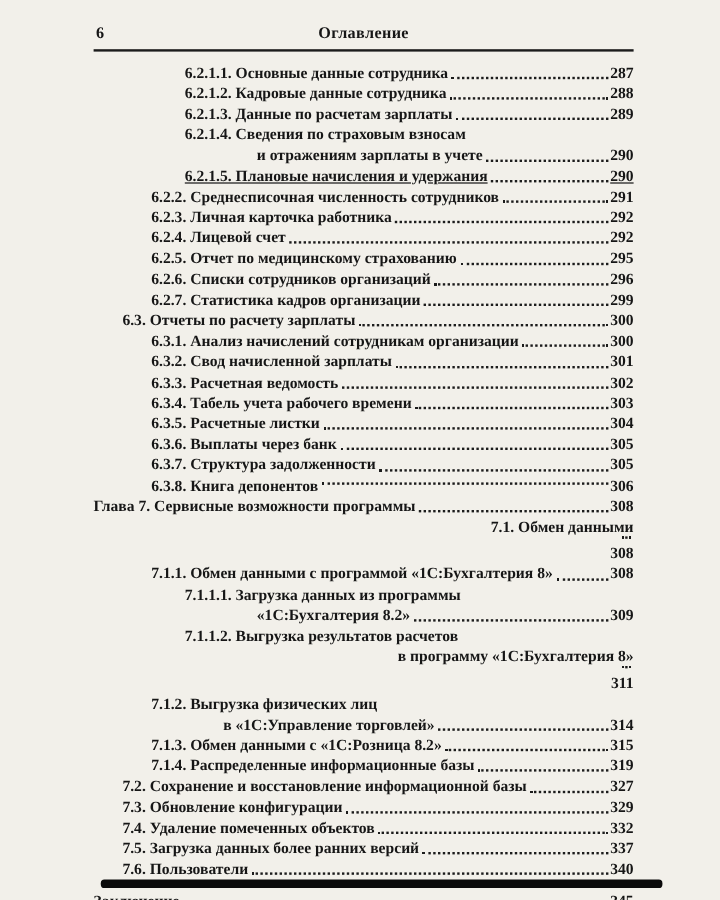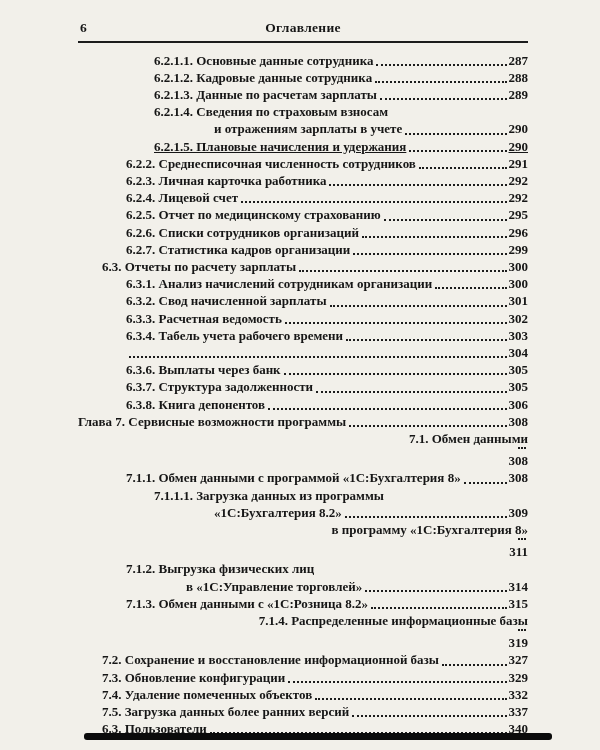--- a/index.html
+++ b/index.html
@@ -142,34 +142,35 @@
         <span class="ttext">6.3.3. Расчетная ведомость</span>
         <span class="dots"></span>
         <span class="tpage">302</span>
       </div>
       <div class="trow" style="padding-left: 48px;">
         <span class="ttext">6.3.4. Табель учета рабочего времени</span>
         <span class="dots"></span>
         <span class="tpage">303</span>
       </div>
       <div class="trow" style="padding-left: 48px;">
+        <span class="ttext">6.3.5. Расчетные листки</span>
         <span class="dots"></span>
         <span class="tpage">304</span>
       </div>
       <div class="trow" style="padding-left: 48px;">
         <span class="ttext">6.3.6. Выплаты через банк</span>
         <span class="dots"></span>
         <span class="tpage">305</span>
       </div>
       <div class="trow" style="padding-left: 48px;">
         <span class="ttext">6.3.7. Структура задолженности</span>
         <span class="dots"></span>
         <span class="tpage">305</span>
       </div>
-      <div class="trow" style="padding-left: 48px;">
+      <div class="trow" style="padding-left: 48px; align-items: center;">
         <span class="ttext">6.3.8. Книга депонентов</span>
         <span class="dots"></span>
         <span class="tpage">306</span>
       </div>
       <div class="trow" style="padding-left: 0px;">
         <span class="ttext">Глава 7. Сервисные возможности программы</span>
         <span class="dots"></span>
         <span class="tpage">308</span>
       </div>
       <div class="trow" style="padding-left: 24px; flex-direction: column;">
@@ -183,39 +184,42 @@
         <span class="tpage">308</span>
       </div>
       <div class="trow" style="padding-left: 76px;">
         <span class="ttext">7.1.1.1. Загрузка данных из программы</span>
       </div>
       <div class="trow" style="padding-left: 136px;">
         <span class="ttext">«1С:Бухгалтерия 8.2»</span>
         <span class="dots"></span>
         <span class="tpage">309</span>
       </div>
+      <div class="trow" style="padding-left: 76px;">
+        <span class="ttext">7.1.1.2. Выгрузка результатов расчетов</span>
+      </div>
       <div class="trow" style="padding-left: 136px; flex-direction: column;">
         <span class="ttext">в программу «1С:Бухгалтерия 8»</span>
         <span class="dots"></span>
         <span class="tpage">311</span>
       </div>
       <div class="trow" style="padding-left: 48px;">
         <span class="ttext">7.1.2. Выгрузка физических лиц</span>
       </div>
       <div class="trow" style="padding-left: 108px;">
         <span class="ttext">в «1С:Управление торговлей»</span>
         <span class="dots"></span>
         <span class="tpage">314</span>
       </div>
       <div class="trow" style="padding-left: 48px;">
         <span class="ttext">7.1.3. Обмен данными с «1С:Розница 8.2»</span>
         <span class="dots"></span>
         <span class="tpage">315</span>
       </div>
-      <div class="trow" style="padding-left: 48px; flex-direction: column;">
+      <div class="trow" style="padding-left: 48px;">
         <span class="ttext">7.1.4. Распределенные информационные базы</span>
         <span class="dots"></span>
         <span class="tpage">319</span>
       </div>
       <div class="trow" style="padding-left: 24px;">
         <span class="ttext">7.2. Сохранение и восстановление информационной базы</span>
         <span class="dots"></span>
         <span class="tpage">327</span>
       </div>
       <div class="trow" style="padding-left: 24px;">
@@ -227,21 +231,21 @@
         <span class="ttext">7.4. Удаление помеченных объектов</span>
         <span class="dots"></span>
         <span class="tpage">332</span>
       </div>
       <div class="trow" style="padding-left: 24px;">
         <span class="ttext">7.5. Загрузка данных более ранних версий</span>
         <span class="dots"></span>
         <span class="tpage">337</span>
       </div>
       <div class="trow" style="padding-left: 24px;">
-        <span class="ttext">6.3. Пользователи</span>
+        <span class="ttext">7.6. Пользователи</span>
         <span class="dots"></span>
         <span class="tpage">340</span>
       </div>
       <div class="trow gap" style="padding-left: 0px;">
         <span class="ttext">Заключение</span>
         <span class="dots"></span>
         <span class="tpage">345</span>
       </div>
     </div>
 

